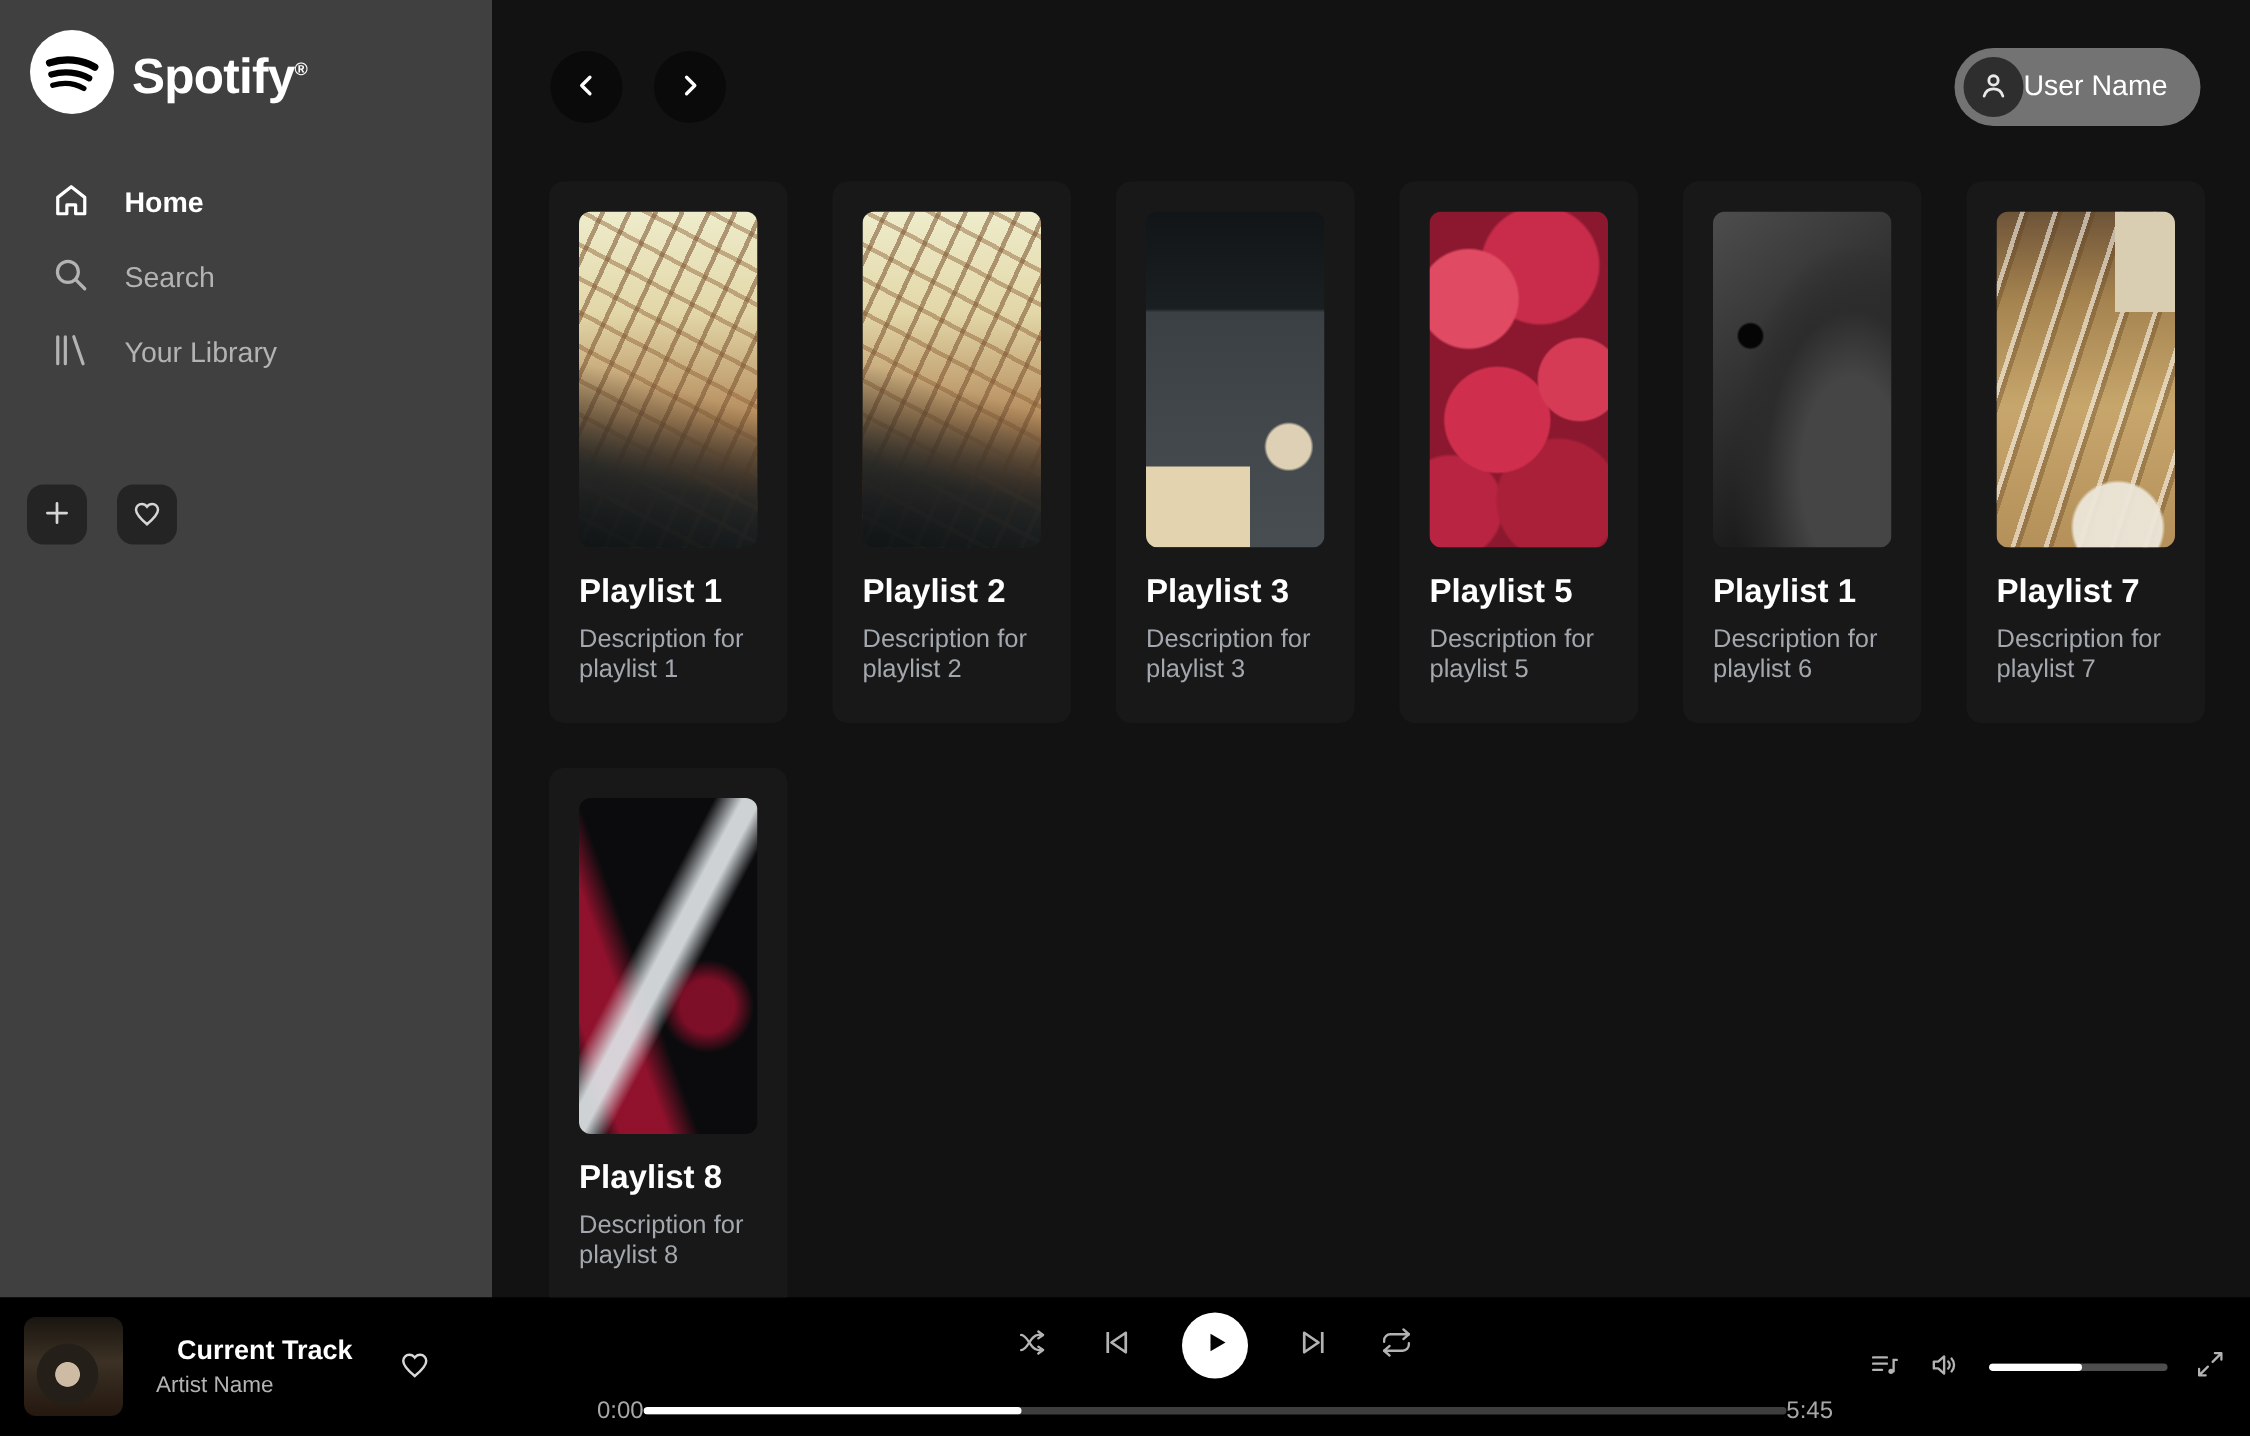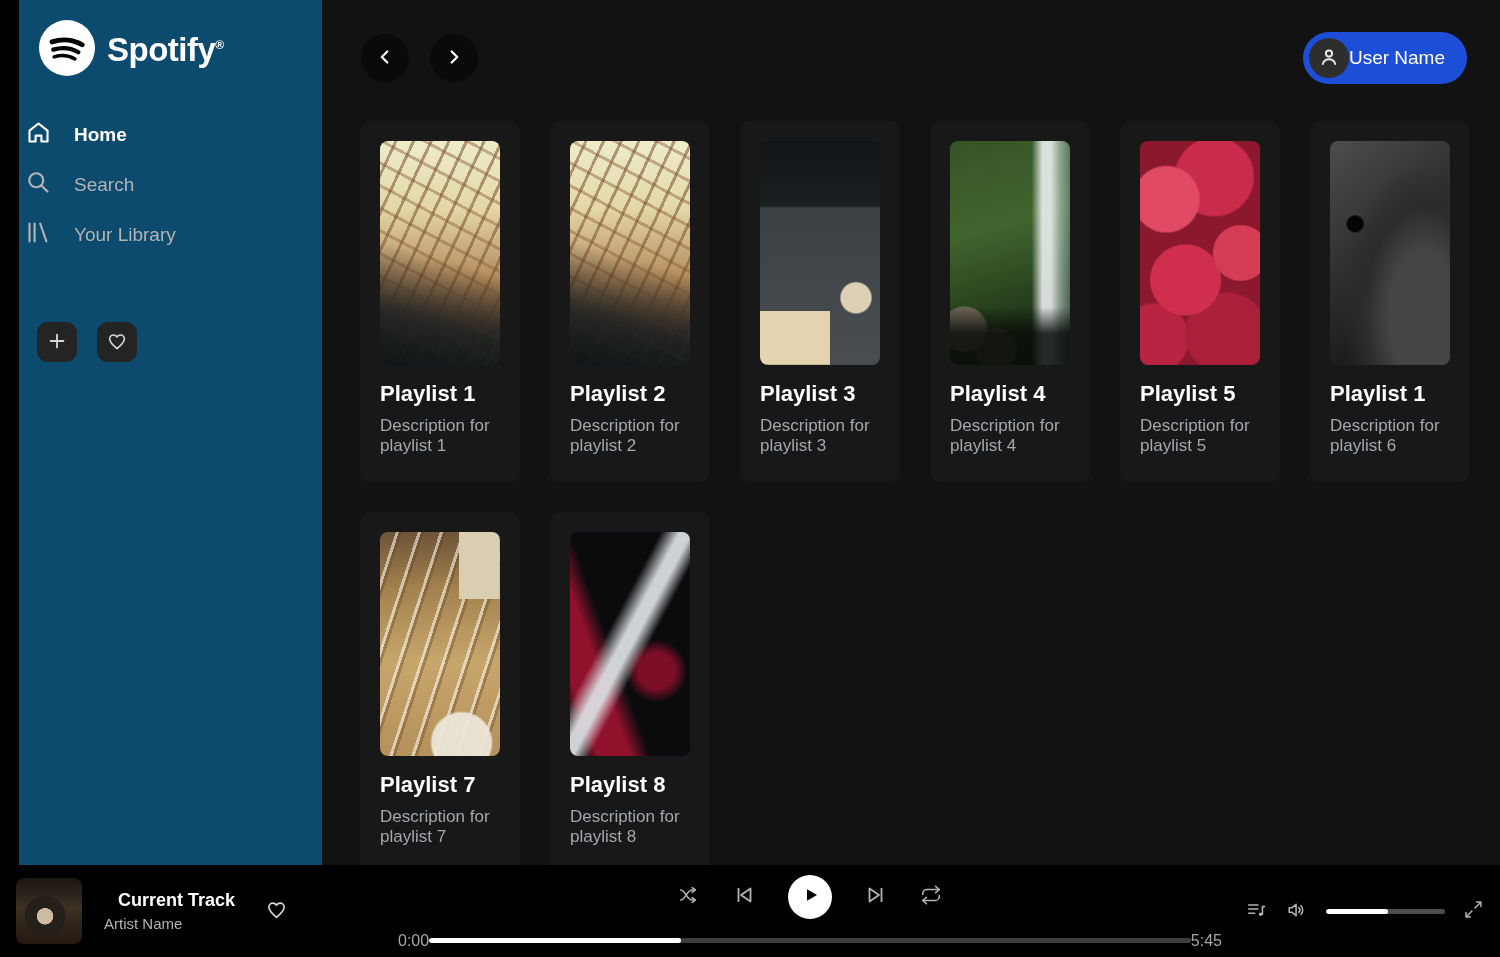--- a/index.html
+++ b/index.html
@@ -2,44 +2,44 @@
 <html><head>
 <meta charset="utf-8">
 <style>
   * { margin:0; padding:0; box-sizing:border-box; }
   html,body { width:1500px; height:957px; overflow:hidden; background:#000; }
   body { font-family:"Liberation Sans", sans-serif; color:#fff; }
   .app { width:1500px; height:957px; display:flex; flex-direction:column; }
   .body-row { flex:1; display:flex; min-height:0; }
 
   
-  .sidebar { width:303px; background:#0c4a6e; flex-shrink:0; padding-top:18px;margin-left:19px; }
+  .sidebar { width:328px; background:#404040; flex-shrink:0; padding-top:18px; }
   .logo { display:flex; align-items:center; gap:12px; margin:2px 0 0 20px; }
   .logo-text { font-size:33px; font-weight:bold; letter-spacing:-0.5px; }
   .logo-reg { font-size:12px; vertical-align:super; }
   .side-nav { margin-top:30px; }
-  .side-nav-item { display:flex; align-items:center; gap:22px; height:50px; padding-left:6px;
+  .side-nav-item { display:flex; align-items:center; gap:22px; height:50px; padding-left:34px;
     color:#b3b3b3; font-size:19px; cursor:pointer; }
   .side-nav-item.active { color:#fff; font-weight:bold; }
   .side-nav-item svg { flex-shrink:0; }
   .lib-actions { display:flex; gap:20px; margin:62px 0 0 18px; }
   .lib-btn { width:40px; height:40px; border-radius:11px; background:#242424; border:none;
     color:#d6d6d6; display:flex; align-items:center; justify-content:center; cursor:pointer; }
   .side-playlists { margin:32px 0 0 0; padding-left:20px; }
   .side-playlist { color:#b2b6bd; font-size:18px; margin-bottom:28px; cursor:pointer; }
 
   
   .main { flex:1; background:#121212; min-width:0; }
   .topbar { height:116px; display:flex; align-items:center; justify-content:space-between;
     padding:0 33px 0 39px; }
   .nav-circles { display:flex; gap:21px; }
   .nav-circle { width:48px; height:48px; border-radius:50%; background:#0a0a0a; border:none;
     color:#fff; display:flex; align-items:center; justify-content:center; cursor:pointer; }
   .user-pill { display:flex; align-items:center; height:52px; padding:0 22px 0 6px;
-    border-radius:26px; background:#1d4ed8; border:none; color:#fff; cursor:pointer; }
+    border-radius:26px; background:#737373; border:none; color:#fff; cursor:pointer; }
   .avatar { width:40px; height:40px; border-radius:50%; background:#2e2e2e; display:flex;
     align-items:center; justify-content:center; color:#e8e8e8; }
   .user-name { font-size:19px; }
 
   .grid { margin:5px 30px 0 38px; display:grid; grid-template-columns:repeat(6,1fr);
     column-gap:30px; row-gap:30px; }
   .card { background:#181818; border-radius:10px; padding:20px 20px 26px; cursor:pointer; }
   .card-img { width:100%; height:224px; border-radius:8px; }
   .card-title { margin-top:16px; font-size:22px; font-weight:bold; color:#fff; }
   .card-desc { margin-top:9px; font-size:17px; color:#a3a8ae; }
@@ -216,25 +216,20 @@
           <div class="card-img art-bridge"></div>
           <div class="card-title">Playlist 2</div>
           <div class="card-desc">Description for playlist 2</div>
         </div>
         <div class="card">
           <div class="card-img art-desk"></div>
           <div class="card-title">Playlist 3</div>
           <div class="card-desc">Description for playlist 3</div>
         </div>
         <div class="card">
-          <div class="card-img art-waterfall"></div>
-          <div class="card-title">Playlist 4</div>
-          <div class="card-desc">Description for playlist 4</div>
-        </div>
-        <div class="card">
           <div class="card-img art-strawberry"></div>
           <div class="card-title">Playlist 5</div>
           <div class="card-desc">Description for playlist 5</div>
         </div>
         <div class="card">
           <div class="card-img art-underwater"></div>
           <div class="card-title">Playlist 1</div>
           <div class="card-desc">Description for playlist 6</div>
         </div>
         <div class="card">

